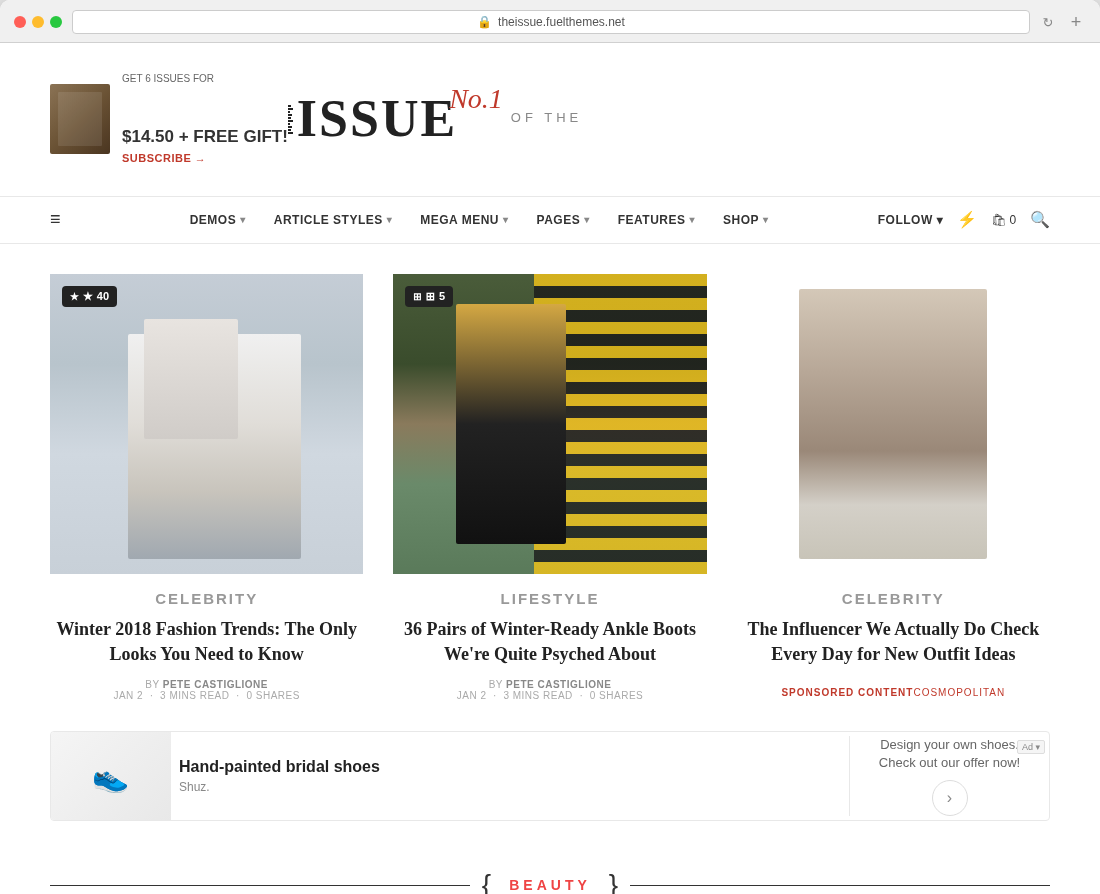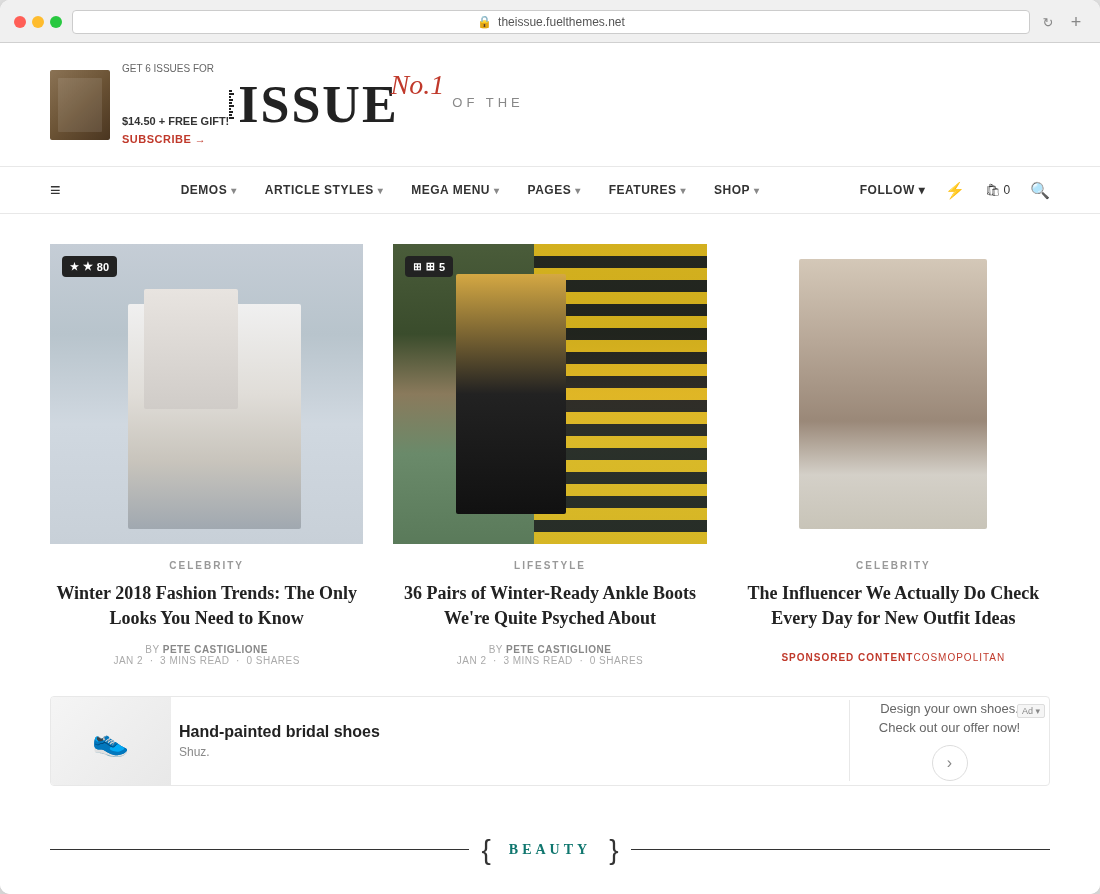--- a/index.html
+++ b/index.html
@@ -70,21 +70,21 @@
     .page-content {
       background: #fff;
       flex: 1;
       overflow-y: auto;
     }
 
     
     .top-bar {
       display: flex;
       align-items: center;
-      padding: 18px 50px;
+      padding: 28px 50px;
       border-bottom: none;
     }
     .subscribe-block {
       display: flex;
       align-items: center;
       gap: 12px;
     }
     .subscribe-img {
       width: 60px;
       height: 70px;
@@ -97,21 +97,21 @@
       position: relative;
     }
     .subscribe-img::before {
       content: '';
       position: absolute;
       top: 8px; left: 8px; right: 8px; bottom: 8px;
       background: rgba(255,255,255,0.1);
       border-radius: 1px;
     }
     .subscribe-text { font-size: 10px; color: #666; line-height: 1.6; }
-    .subscribe-text .amount { font-weight: 700; font-size: 11px; color: #333; margin-top: 36px; }
+    .subscribe-text .amount { font-weight: 700; font-size: 17px; color: #333; margin-top: 36px; }
     .subscribe-link { color: #c0392b; font-size: 11px; font-weight: 600; letter-spacing: 0.5px; text-decoration: none; }
 
     .site-logo {
       flex: 1;
       text-align: center;
       display: flex;
       align-items: center;
     }
     .logo-container {
       display: flex;
@@ -184,21 +184,21 @@
       letter-spacing: 0.5px;
       color: #333;
       text-transform: uppercase;
       cursor: pointer;
       height: 48px;
     }
     .nav-item .chevron { font-size: 10px; color: #888; }
     .nav-right {
       display: flex;
       align-items: center;
-      gap: 20px;
+      gap: 14px;
       text-align: right;
     }
     .nav-follow {
       display: flex;
       align-items: center;
       gap: 4px;
       font-size: 12px;
       font-weight: 600;
       letter-spacing: 0.5px;
       color: #333;
@@ -318,21 +318,21 @@
       display: flex;
       align-items: center;
       gap: 4px;
       z-index: 2;
     }
     .badge-star::before { content: '★'; font-size: 10px; }
     .badge-photo::before { content: '⊞'; font-size: 10px; }
 
     .article-category {
       text-align: center;
-      font-size: 10px;
+      font-size: 15px;
       font-weight: 700;
       letter-spacing: 2px;
       color: #999;
       text-transform: uppercase;
       margin-bottom: 10px;
     }
     .article-title {
       text-align: center;
       font-size: 18px;
       font-weight: 700;
@@ -441,24 +441,23 @@
     .beauty-brace {
       font-size: 28px;
       color: #333;
       font-weight: 300;
       line-height: 1;
     }
     .beauty-label {
       font-size: 14px;
       font-weight: 800;
       letter-spacing: 4px;
-      color: #0f766e;
+      color: #ef4444;
       text-transform: uppercase;
       padding: 0 10px;
-      font-family: Liberation Serif, serif;
     }
   </style>
 </head>
 <body>
 
 <div class="browser-window">
 
   <div class="browser-chrome">
     <div class="traffic-lights">
       <div class="traffic-light tl-red"></div>
@@ -551,21 +550,21 @@
     </div>
 
     <div class="articles-section">
       <div class="articles-grid">
 
         <div class="article-card">
           <div class="article-image">
             <div class="img-fashion"></div>
             <div class="badge badge-star">
               <span>★</span>
-              <span>80</span>
+              <span>40</span>
             </div>
           </div>
           <div class="article-category">CELEBRITY</div>
           <div class="article-title">Winter 2018 Fashion Trends: The Only Looks You Need to Know</div>
           <div class="article-meta">
             BY <span class="author">PETE CASTIGLIONE</span>
             <br>
             <span>JAN 2</span>
             &nbsp;·&nbsp;
             <span>3 MINS READ</span>

